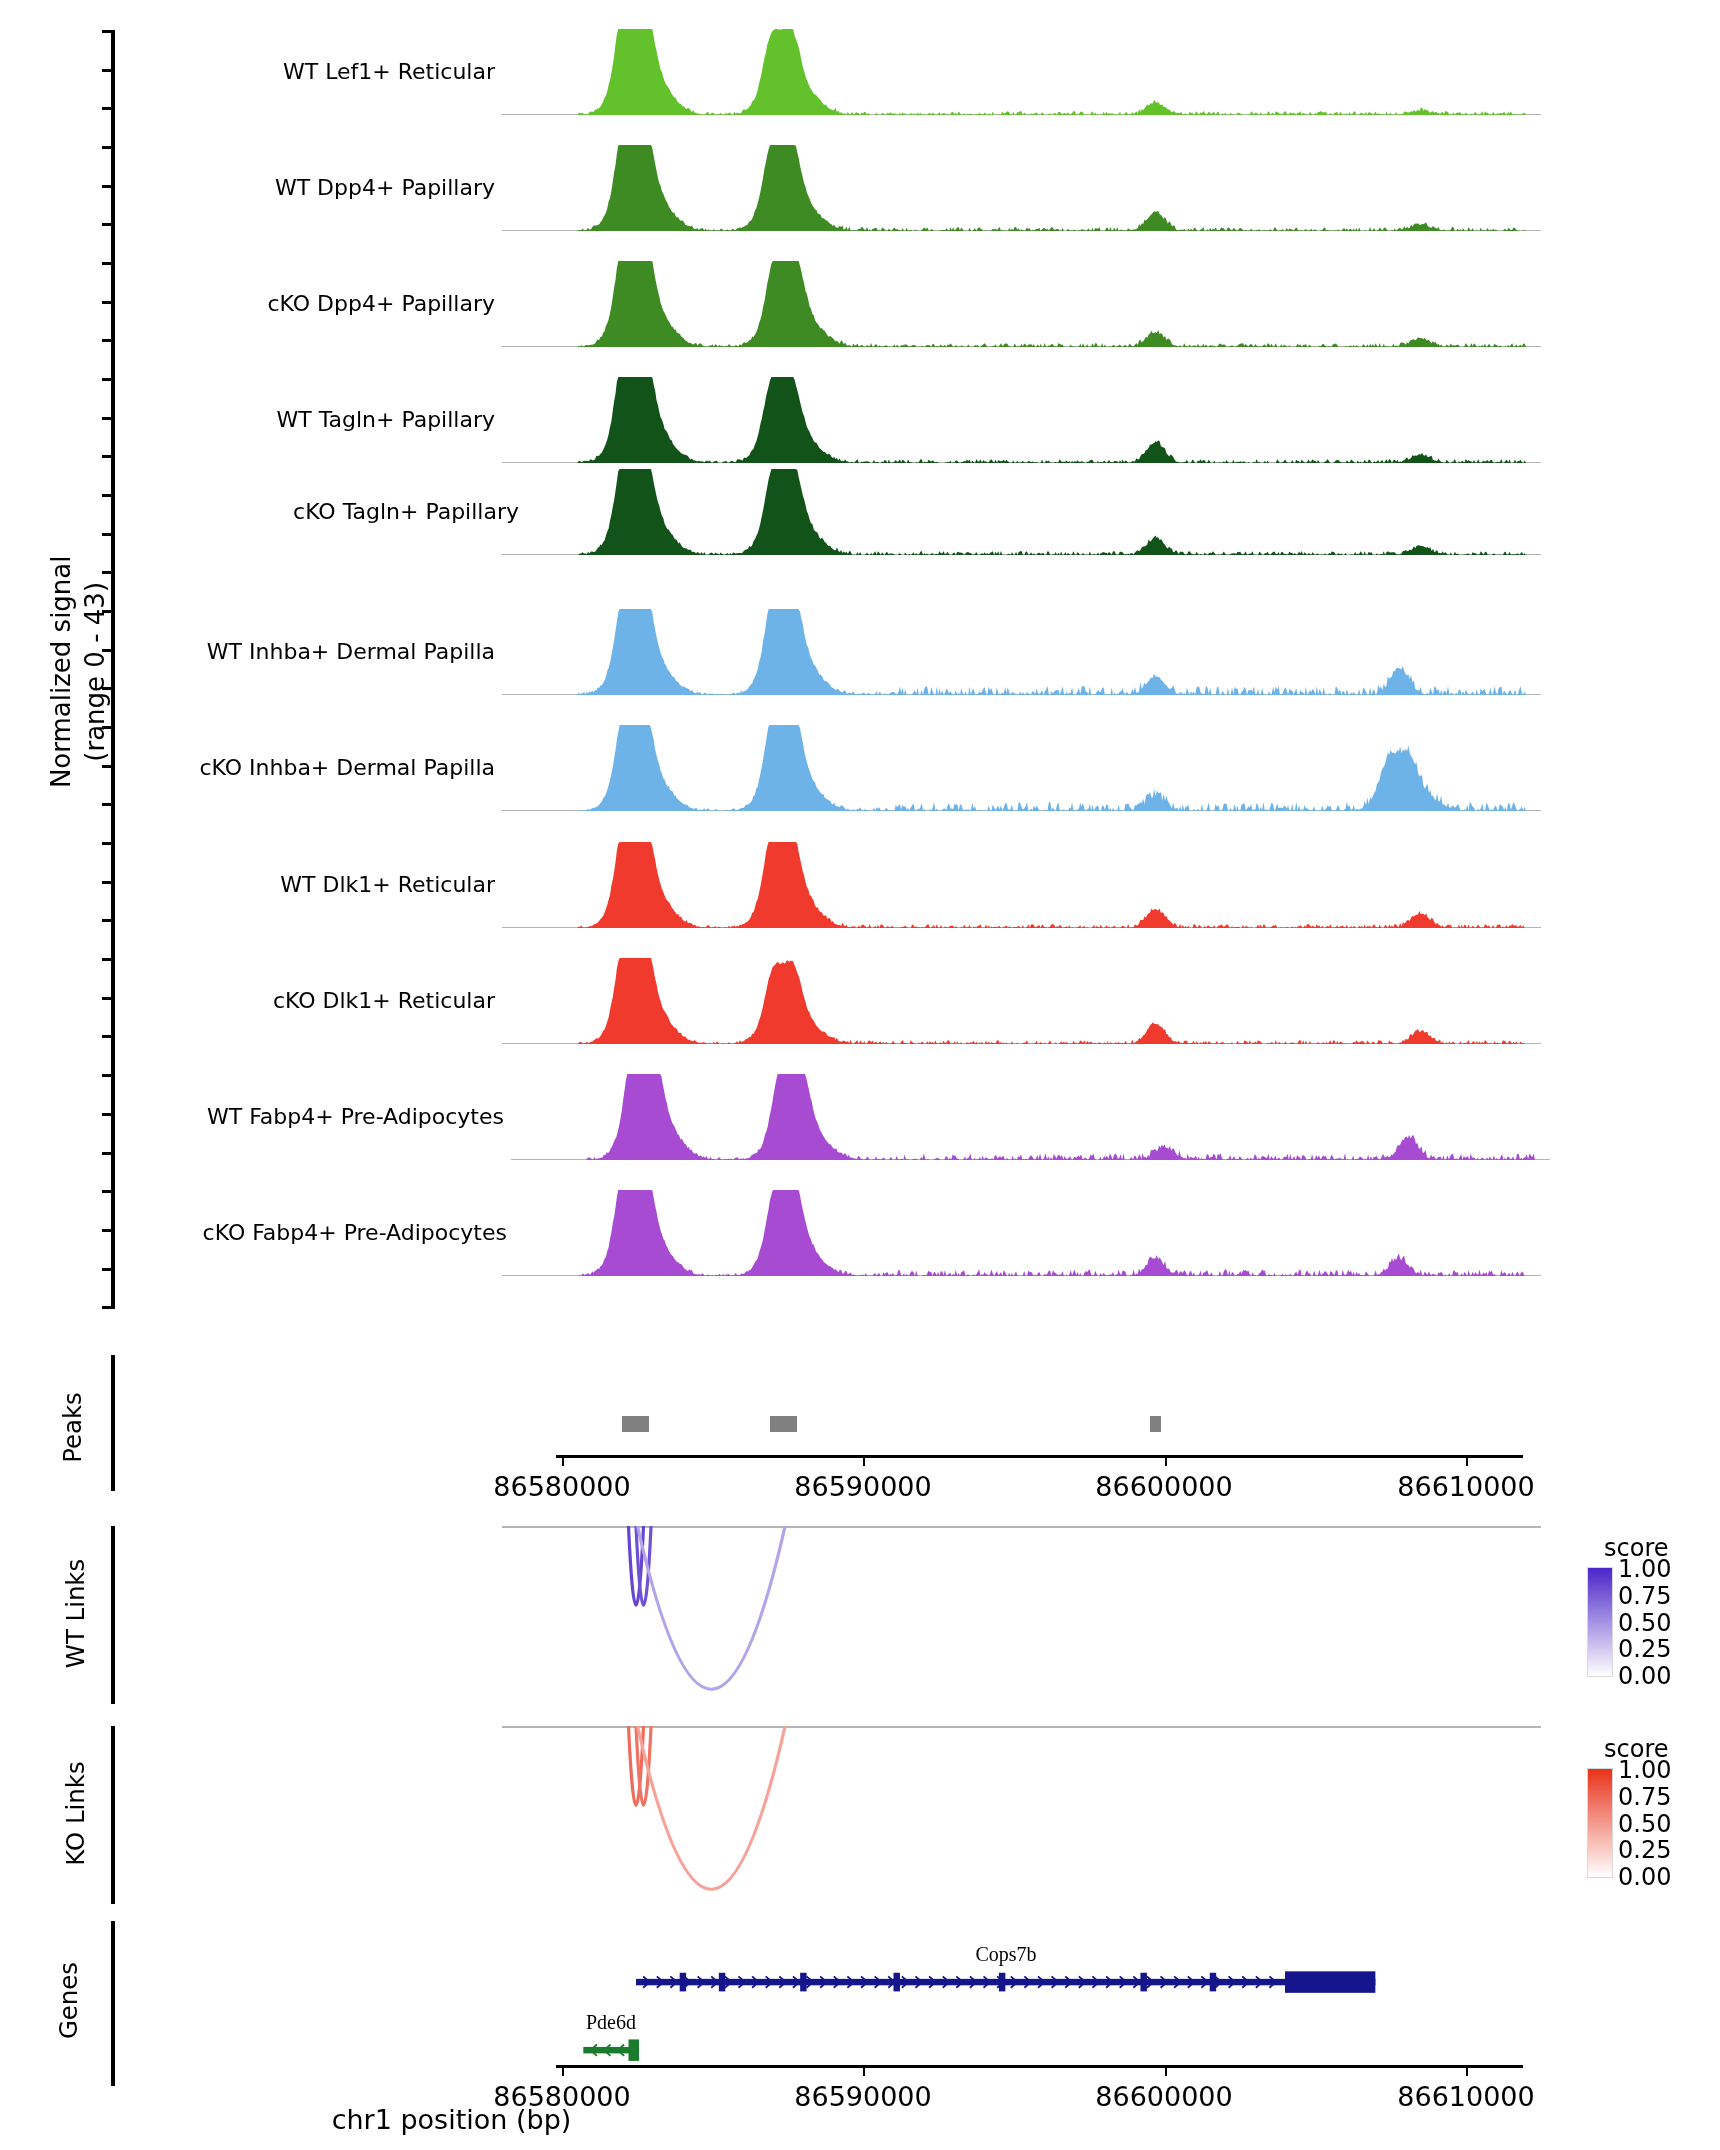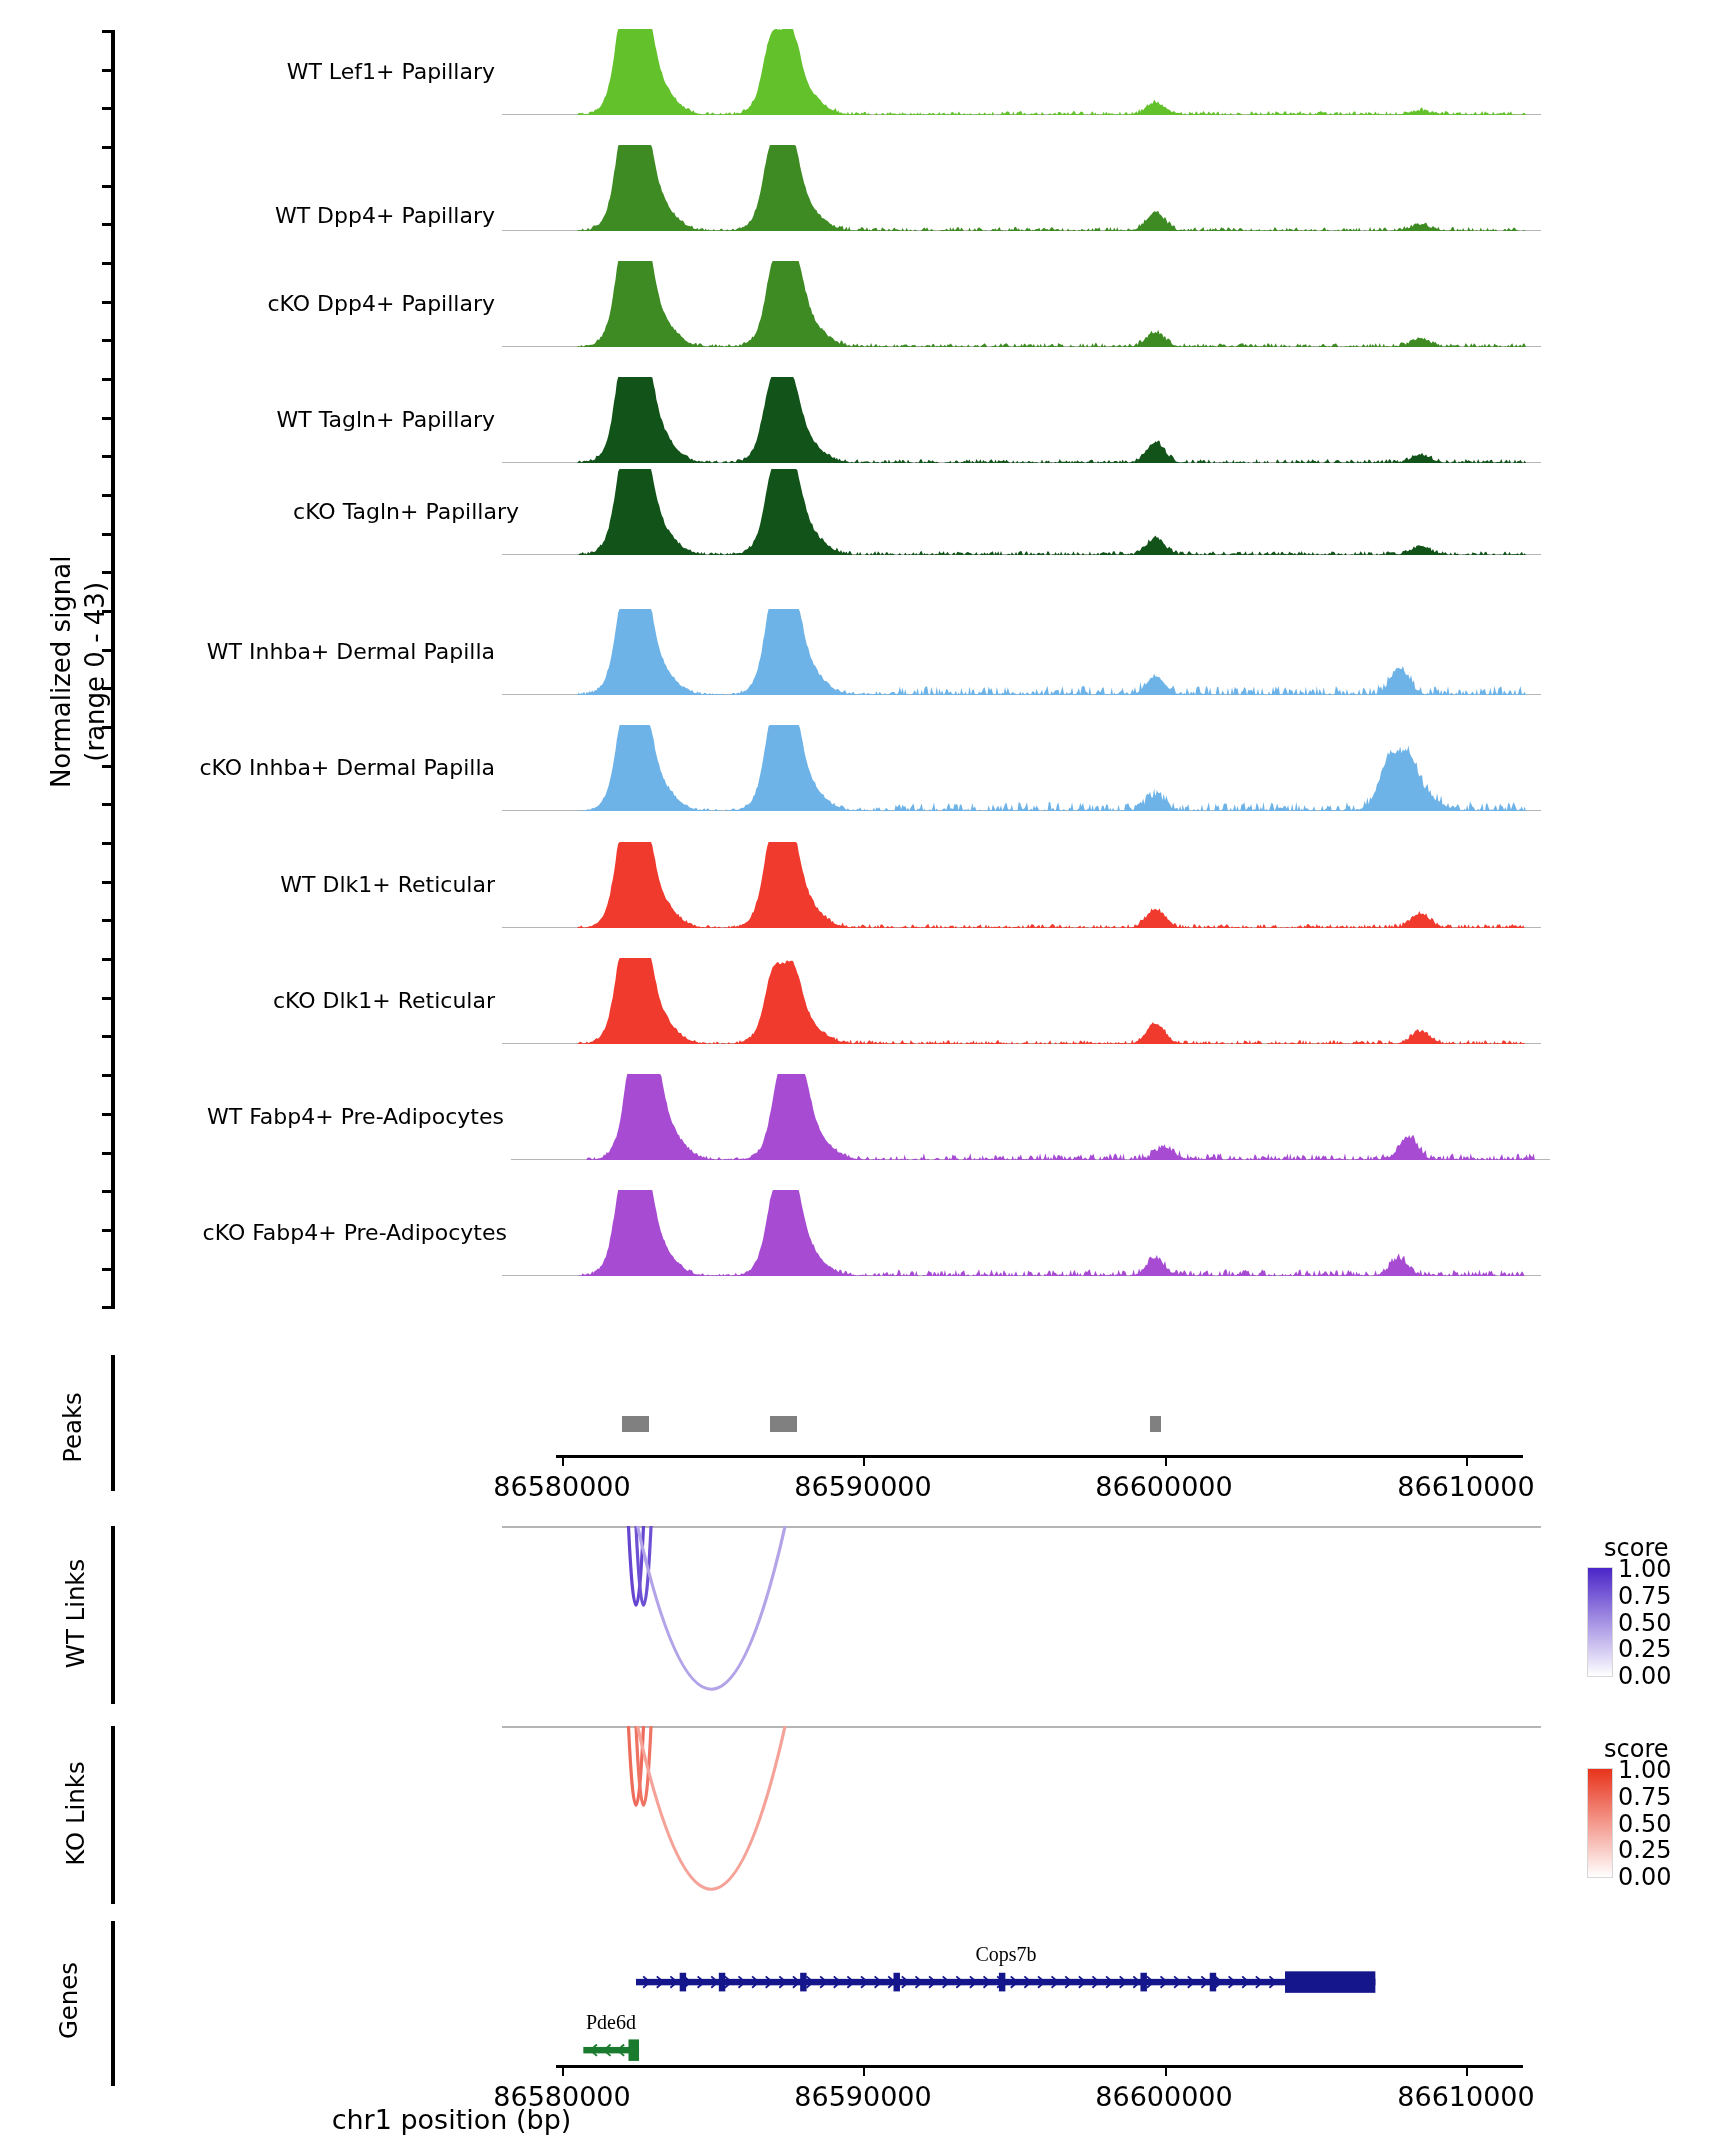--- a/index.html
+++ b/index.html
@@ -198,30 +198,30 @@
       <div class="axis-tick" style="top: 1074px;"></div>
       <div class="axis-tick" style="top: 1113px;"></div>
       <div class="axis-tick" style="top: 1152px;"></div>
       <div class="axis-tick" style="top: 1190px;"></div>
       <div class="axis-tick" style="top: 1229px;"></div>
       <div class="axis-tick" style="top: 1268px;"></div>
       <div class="axis-tick" style="top: 1306px;"></div>
     </div>
   <div id="tracks-holder">
       <div class="track-row" style="top: 29px; height: 86px;">
-        <div class="track-label" style="top: 32px;">WT Lef1+ Papillary</div>
+        <div class="track-label" style="top: 32px;">WT Lef1+ Reticular</div>
         <div class="track-plot" style="top: 0px; height: 86px;">
           <div class="baseline"></div>
           <svg viewBox="0 0 1450 120" preserveAspectRatio="none" style="position: absolute; left: 0px; top: 0px; width: 1039px; height: 86px;">
             <path d="M0,120 L0.00,120.00 L1.91,120.00 L3.82,120.00 L5.72,120.00 L7.63,120.00 L9.54,120.00 L11.45,120.00 L13.36,120.00 L15.26,120.00 L17.17,120.00 L19.08,120.00 L20.99,120.00 L22.89,120.00 L24.80,120.00 L26.71,120.00 L28.62,120.00 L30.53,120.00 L32.43,120.00 L34.34,120.00 L36.25,120.00 L38.16,120.00 L40.07,120.00 L41.97,120.00 L43.88,120.00 L45.79,120.00 L47.70,120.00 L49.61,120.00 L51.51,120.00 L53.42,120.00 L55.33,120.00 L57.24,120.00 L59.14,120.00 L61.05,120.00 L62.96,120.00 L64.87,120.00 L66.78,120.00 L68.68,120.00 L70.59,120.00 L72.50,120.00 L74.41,120.00 L76.32,120.00 L78.22,120.00 L80.13,120.00 L82.04,120.00 L83.95,120.00 L85.86,120.00 L87.76,120.00 L89.67,120.00 L91.58,120.00 L93.49,120.00 L95.39,120.00 L97.30,120.00 L99.21,120.00 L101.12,120.00 L103.03,120.00 L104.93,120.00 L106.84,117.33 L108.75,117.05 L110.66,117.76 L112.57,116.47 L114.47,119.33 L116.38,118.42 L118.29,118.50 L120.20,118.46 L122.11,115.83 L124.01,115.61 L125.92,115.25 L127.83,115.90 L129.74,112.16 L131.64,112.80 L133.55,111.07 L135.46,110.46 L137.37,108.05 L139.28,105.15 L141.18,101.03 L143.09,95.68 L145.00,93.14 L146.91,86.96 L148.82,77.72 L150.72,71.37 L152.63,61.63 L154.54,50.29 L156.45,37.63 L158.36,21.72 L160.26,7.62 L162.17,0.00 L164.08,0.00 L165.99,0.00 L167.89,0.00 L169.80,0.00 L171.71,0.00 L173.62,0.00 L175.53,0.00 L177.43,0.00 L179.34,0.00 L181.25,0.00 L183.16,0.00 L185.07,0.00 L186.97,0.00 L188.88,0.00 L190.79,0.00 L192.70,0.00 L194.61,0.00 L196.51,0.00 L198.42,0.00 L200.33,0.00 L202.24,0.00 L204.14,0.00 L206.05,0.00 L207.96,0.00 L209.87,0.48 L211.78,10.81 L213.68,22.38 L215.59,30.10 L217.50,39.85 L219.41,48.18 L221.32,56.60 L223.22,60.37 L225.13,67.59 L227.04,73.30 L228.95,76.96 L230.86,79.84 L232.76,82.22 L234.67,86.16 L236.58,90.18 L238.49,92.87 L240.39,95.50 L242.30,95.58 L244.21,100.59 L246.12,102.70 L248.03,104.36 L249.93,104.61 L251.84,108.00 L253.75,107.60 L255.66,110.49 L257.57,111.78 L259.47,110.28 L261.38,111.06 L263.29,113.79 L265.20,115.82 L267.11,113.26 L269.01,116.71 L270.92,117.01 L272.83,117.98 L274.74,118.37 L276.64,118.37 L278.55,118.95 L280.46,119.15 L282.37,119.25 L284.28,118.40 L286.18,115.72 L288.09,116.38 L290.00,119.74 L291.91,117.74 L293.82,116.61 L295.72,117.96 L297.63,118.96 L299.54,119.80 L301.45,118.74 L303.36,119.10 L305.26,116.75 L307.17,119.31 L309.08,119.08 L310.99,119.08 L312.89,116.46 L314.80,118.64 L316.71,116.95 L318.62,116.68 L320.53,119.50 L322.43,119.26 L324.34,115.33 L326.25,118.19 L328.16,116.59 L330.07,117.62 L331.97,117.49 L333.88,117.17 L335.79,113.22 L337.70,111.70 L339.61,113.40 L341.51,111.94 L343.42,111.19 L345.33,108.10 L347.24,106.83 L349.14,100.90 L351.05,99.69 L352.96,97.00 L354.87,91.75 L356.78,85.95 L358.68,76.48 L360.59,69.19 L362.50,60.07 L364.41,50.18 L366.32,39.74 L368.22,33.48 L370.13,21.93 L372.04,16.85 L373.95,10.36 L375.86,5.47 L377.76,2.41 L379.67,0.98 L381.58,0.00 L383.49,0.00 L385.39,0.88 L387.30,0.00 L389.21,1.44 L391.12,0.00 L393.03,0.00 L394.93,0.00 L396.84,0.00 L398.75,0.00 L400.66,0.00 L402.57,0.00 L404.47,0.00 L406.38,0.35 L408.29,8.77 L410.20,14.33 L412.11,18.90 L414.01,25.61 L415.92,33.50 L417.83,43.64 L419.74,52.39 L421.64,58.80 L423.55,65.44 L425.46,71.17 L427.37,75.68 L429.28,80.45 L431.18,84.11 L433.09,86.90 L435.00,90.22 L436.91,91.53 L438.82,92.42 L440.72,95.22 L442.63,97.17 L444.54,99.03 L446.45,102.11 L448.36,104.77 L450.26,106.05 L452.17,105.20 L454.08,108.85 L455.99,110.53 L457.89,111.65 L459.80,112.20 L461.71,113.59 L463.62,112.64 L465.53,110.08 L467.43,115.73 L469.34,113.62 L471.25,117.10 L473.16,116.19 L475.07,117.90 L476.97,117.91 L478.88,117.80 L480.79,118.84 L482.70,115.88 L484.61,119.10 L486.51,119.39 L488.42,115.05 L490.33,119.65 L492.24,117.84 L494.14,116.30 L496.05,116.95 L497.96,117.64 L499.87,119.72 L501.78,116.44 L503.68,118.11 L505.59,115.50 L507.50,116.02 L509.41,119.50 L511.32,116.94 L513.22,119.20 L515.13,119.99 L517.04,119.99 L518.95,119.99 L520.86,118.82 L522.76,116.87 L524.67,119.95 L526.58,119.78 L528.49,119.97 L530.39,117.43 L532.30,117.16 L534.21,119.99 L536.12,119.93 L538.03,116.39 L539.93,118.21 L541.84,115.94 L543.75,118.10 L545.66,118.07 L547.57,118.07 L549.47,118.23 L551.38,118.96 L553.29,119.50 L555.20,116.95 L557.11,119.61 L559.01,116.06 L560.92,118.52 L562.83,117.65 L564.74,119.90 L566.64,119.07 L568.55,119.99 L570.46,116.61 L572.37,119.60 L574.28,117.90 L576.18,118.27 L578.09,119.01 L580.00,116.86 L581.91,119.22 L583.82,116.61 L585.72,119.87 L587.63,118.04 L589.54,119.63 L591.45,119.76 L593.36,119.22 L595.26,117.94 L597.17,116.95 L599.08,119.07 L600.99,117.31 L602.89,117.65 L604.80,119.90 L606.71,119.26 L608.62,118.42 L610.53,115.84 L612.43,119.89 L614.34,117.89 L616.25,117.05 L618.16,117.53 L620.07,119.85 L621.97,117.95 L623.88,119.65 L625.79,119.36 L627.70,115.31 L629.61,116.20 L631.51,118.95 L633.42,116.82 L635.33,119.84 L637.24,115.01 L639.14,117.13 L641.05,120.00 L642.96,119.71 L644.87,117.07 L646.78,119.48 L648.68,118.41 L650.59,119.68 L652.50,118.27 L654.41,117.92 L656.32,119.92 L658.22,119.39 L660.13,119.80 L662.04,118.54 L663.95,120.00 L665.86,116.62 L667.76,118.55 L669.67,119.10 L671.58,119.02 L673.49,116.35 L675.39,118.28 L677.30,119.79 L679.21,118.37 L681.12,118.26 L683.03,119.58 L684.93,115.07 L686.84,119.88 L688.75,119.92 L690.66,119.26 L692.57,119.77 L694.47,119.71 L696.38,118.46 L698.29,115.63 L700.20,117.98 L702.11,117.72 L704.01,115.60 L705.92,114.88 L707.83,116.27 L709.74,119.59 L711.64,119.95 L713.55,115.01 L715.46,119.90 L717.37,119.16 L719.28,115.83 L721.18,116.59 L723.09,114.51 L725.00,114.97 L726.91,119.92 L728.82,116.69 L730.72,118.29 L732.63,119.91 L734.54,119.26 L736.45,119.59 L738.36,117.96 L740.26,118.25 L742.17,118.41 L744.08,117.45 L745.99,116.03 L747.89,118.88 L749.80,119.88 L751.71,120.00 L753.62,115.73 L755.53,118.17 L757.43,119.94 L759.34,119.93 L761.25,120.00 L763.16,118.53 L765.07,117.47 L766.97,119.99 L768.88,118.86 L770.79,117.18 L772.70,117.61 L774.61,120.00 L776.51,115.74 L778.42,115.77 L780.33,117.22 L782.24,119.55 L784.14,116.80 L786.05,117.70 L787.96,118.99 L789.87,115.69 L791.78,119.88 L793.68,118.72 L795.59,117.50 L797.50,114.47 L799.41,114.98 L801.32,119.22 L803.22,118.51 L805.13,118.72 L807.04,115.85 L808.95,114.95 L810.86,116.34 L812.76,119.86 L814.67,119.49 L816.58,118.61 L818.49,120.00 L820.39,119.89 L822.30,116.97 L824.21,114.87 L826.12,119.40 L828.03,116.58 L829.93,119.95 L831.84,118.20 L833.75,120.00 L835.66,119.29 L837.57,119.60 L839.47,115.45 L841.38,118.84 L843.29,115.41 L845.20,118.47 L847.11,117.35 L849.01,118.38 L850.92,117.84 L852.83,118.05 L854.74,119.30 L856.64,119.61 L858.55,118.35 L860.46,119.70 L862.37,114.95 L864.28,119.98 L866.18,119.96 L868.09,118.82 L870.00,116.41 L871.91,116.22 L873.82,119.62 L875.72,117.89 L877.63,119.26 L879.54,115.84 L881.45,118.13 L883.36,117.06 L885.26,114.60 L887.17,117.57 L889.08,111.50 L890.99,115.39 L892.89,111.64 L894.80,113.41 L896.71,110.75 L898.62,108.40 L900.53,104.99 L902.43,107.07 L904.34,104.49 L906.25,103.75 L908.16,104.00 L910.07,98.43 L911.97,101.64 L913.88,103.43 L915.79,101.15 L917.70,104.85 L919.61,105.98 L921.51,105.52 L923.42,108.87 L925.33,108.35 L927.24,110.25 L929.14,112.03 L931.05,112.32 L932.96,113.98 L934.87,116.18 L936.78,114.75 L938.68,115.14 L940.59,117.34 L942.50,116.72 L944.41,117.18 L946.32,117.14 L948.22,115.68 L950.13,119.82 L952.04,118.36 L953.95,117.80 L955.86,119.90 L957.76,119.55 L959.67,115.21 L961.58,117.63 L963.49,116.50 L965.39,119.86 L967.30,117.52 L969.21,114.88 L971.12,118.43 L973.03,119.08 L974.93,116.26 L976.84,117.58 L978.75,114.53 L980.66,116.82 L982.57,118.91 L984.47,118.15 L986.38,115.14 L988.29,117.05 L990.20,118.61 L992.11,116.15 L994.01,116.23 L995.92,119.67 L997.83,116.49 L999.74,115.12 L1001.64,119.93 L1003.55,119.97 L1005.46,117.19 L1007.37,119.82 L1009.28,116.67 L1011.18,120.00 L1013.09,118.88 L1015.00,119.78 L1016.91,116.72 L1018.82,119.27 L1020.72,119.14 L1022.63,119.94 L1024.54,119.99 L1026.45,116.58 L1028.36,117.36 L1030.26,117.73 L1032.17,118.95 L1034.08,120.00 L1035.99,119.73 L1037.89,119.85 L1039.80,119.80 L1041.71,119.10 L1043.62,119.89 L1045.53,114.91 L1047.43,116.63 L1049.34,119.01 L1051.25,116.83 L1053.16,116.99 L1055.07,119.06 L1056.97,119.87 L1058.88,115.79 L1060.79,119.61 L1062.70,119.22 L1064.61,118.96 L1066.51,119.00 L1068.42,116.81 L1070.33,114.53 L1072.24,119.97 L1074.14,117.99 L1076.05,116.37 L1077.96,119.88 L1079.87,114.72 L1081.78,116.24 L1083.68,116.55 L1085.59,118.55 L1087.50,117.96 L1089.41,119.29 L1091.32,115.81 L1093.22,114.49 L1095.13,118.02 L1097.04,119.13 L1098.95,118.09 L1100.86,116.27 L1102.76,118.28 L1104.67,116.91 L1106.58,117.99 L1108.49,119.33 L1110.39,116.53 L1112.30,117.26 L1114.21,114.55 L1116.12,118.95 L1118.03,117.25 L1119.93,118.03 L1121.84,118.75 L1123.75,119.43 L1125.66,119.84 L1127.57,115.59 L1129.47,118.37 L1131.38,119.29 L1133.29,119.99 L1135.20,117.27 L1137.11,118.52 L1139.01,115.45 L1140.92,115.94 L1142.83,114.53 L1144.74,116.31 L1146.64,116.35 L1148.55,115.79 L1150.46,116.64 L1152.37,119.89 L1154.28,119.57 L1156.18,117.10 L1158.09,118.81 L1160.00,119.86 L1161.91,116.97 L1163.82,116.58 L1165.72,115.31 L1167.63,119.97 L1169.54,115.91 L1171.45,117.07 L1173.36,119.97 L1175.26,119.04 L1177.17,119.31 L1179.08,117.36 L1180.99,119.55 L1182.89,115.93 L1184.80,119.56 L1186.71,118.31 L1188.62,115.63 L1190.53,114.70 L1192.43,119.97 L1194.34,119.79 L1196.25,119.47 L1198.16,116.76 L1200.07,117.56 L1201.97,117.85 L1203.88,119.23 L1205.79,115.59 L1207.70,119.43 L1209.61,115.93 L1211.51,116.69 L1213.42,117.44 L1215.33,119.71 L1217.24,117.99 L1219.14,115.26 L1221.05,119.39 L1222.96,117.28 L1224.87,118.94 L1226.78,118.70 L1228.68,118.53 L1230.59,119.61 L1232.50,119.89 L1234.41,114.86 L1236.32,119.23 L1238.22,119.05 L1240.13,116.96 L1242.04,119.96 L1243.95,118.98 L1245.86,119.82 L1247.76,115.39 L1249.67,119.77 L1251.58,118.80 L1253.49,118.75 L1255.39,118.92 L1257.30,118.38 L1259.21,115.04 L1261.12,115.48 L1263.03,116.32 L1264.93,116.56 L1266.84,116.30 L1268.75,114.27 L1270.66,115.88 L1272.57,113.02 L1274.47,115.14 L1276.38,114.27 L1278.29,112.58 L1280.20,114.47 L1282.11,110.47 L1284.01,109.09 L1285.92,114.58 L1287.83,111.74 L1289.74,113.46 L1291.64,112.89 L1293.55,115.59 L1295.46,116.87 L1297.37,115.17 L1299.28,114.62 L1301.18,116.98 L1303.09,115.43 L1305.00,116.71 L1306.91,117.25 L1308.82,118.69 L1310.72,116.84 L1312.63,115.49 L1314.54,118.66 L1316.45,114.48 L1318.36,115.02 L1320.26,116.19 L1322.17,119.29 L1324.08,118.55 L1325.99,119.48 L1327.89,116.08 L1329.80,119.28 L1331.71,117.25 L1333.62,116.65 L1335.53,117.01 L1337.43,116.14 L1339.34,119.14 L1341.25,118.99 L1343.16,119.16 L1345.07,116.32 L1346.97,119.06 L1348.88,119.82 L1350.79,119.49 L1352.70,118.05 L1354.61,119.92 L1356.51,118.00 L1358.42,115.33 L1360.33,118.58 L1362.24,119.21 L1364.14,119.17 L1366.05,118.07 L1367.96,114.44 L1369.87,119.49 L1371.78,114.68 L1373.68,116.73 L1375.59,116.80 L1377.50,119.12 L1379.41,118.92 L1381.32,119.61 L1383.22,115.41 L1385.13,118.72 L1387.04,119.81 L1388.95,117.72 L1390.86,118.34 L1392.76,117.08 L1394.67,117.56 L1396.58,117.40 L1398.49,115.59 L1400.39,118.36 L1402.30,119.13 L1404.21,115.91 L1406.12,117.97 L1408.03,114.76 L1409.93,119.42 L1411.84,118.45 L1413.75,119.84 L1415.66,119.15 L1417.57,119.31 L1419.47,119.71 L1421.38,119.42 L1423.29,119.96 L1425.20,116.71 L1427.11,117.35 L1429.01,120.00 L1430.92,120.00 L1432.83,120.00 L1434.74,120.00 L1436.64,120.00 L1438.55,120.00 L1440.46,120.00 L1442.37,120.00 L1444.28,120.00 L1446.18,120.00 L1448.09,120.00 L1450.00,120.00 L1450,120 Z" fill="#63C22C" stroke="none"></path>
           </svg>
         </div>
       </div>
       <div class="track-row" style="top: 145px; height: 86px;">
-        <div class="track-label" style="top: 32px; margin-top: 28px;">WT Dpp4+ Papillary</div>
+        <div class="track-label" style="top: 32px;">WT Dpp4+ Papillary</div>
         <div class="track-plot" style="top: 0px; height: 86px;">
           <div class="baseline"></div>
           <svg viewBox="0 0 1450 120" preserveAspectRatio="none" style="position: absolute; left: 0px; top: 0px; width: 1039px; height: 86px;">
             <path d="M0,120 L0.00,120.00 L1.91,120.00 L3.82,120.00 L5.72,120.00 L7.63,120.00 L9.54,120.00 L11.45,120.00 L13.36,120.00 L15.26,120.00 L17.17,120.00 L19.08,120.00 L20.99,120.00 L22.89,120.00 L24.80,120.00 L26.71,120.00 L28.62,120.00 L30.53,120.00 L32.43,120.00 L34.34,120.00 L36.25,120.00 L38.16,120.00 L40.07,120.00 L41.97,120.00 L43.88,120.00 L45.79,120.00 L47.70,120.00 L49.61,120.00 L51.51,120.00 L53.42,120.00 L55.33,120.00 L57.24,120.00 L59.14,120.00 L61.05,120.00 L62.96,120.00 L64.87,120.00 L66.78,120.00 L68.68,120.00 L70.59,120.00 L72.50,120.00 L74.41,120.00 L76.32,120.00 L78.22,120.00 L80.13,120.00 L82.04,120.00 L83.95,120.00 L85.86,120.00 L87.76,120.00 L89.67,120.00 L91.58,120.00 L93.49,120.00 L95.39,120.00 L97.30,120.00 L99.21,120.00 L101.12,120.00 L103.03,120.00 L104.93,120.00 L106.84,118.56 L108.75,119.11 L110.66,119.04 L112.57,116.42 L114.47,118.82 L116.38,119.08 L118.29,118.15 L120.20,115.43 L122.11,118.15 L124.01,117.61 L125.92,114.74 L127.83,112.41 L129.74,112.38 L131.64,112.25 L133.55,111.56 L135.46,110.79 L137.37,107.80 L139.28,105.64 L141.18,101.53 L143.09,97.91 L145.00,94.55 L146.91,88.44 L148.82,78.96 L150.72,73.98 L152.63,64.28 L154.54,51.46 L156.45,38.13 L158.36,28.42 L160.26,12.91 L162.17,0.53 L164.08,0.00 L165.99,0.00 L167.89,0.00 L169.80,0.00 L171.71,0.00 L173.62,0.00 L175.53,0.00 L177.43,0.00 L179.34,0.00 L181.25,0.00 L183.16,0.00 L185.07,0.00 L186.97,0.00 L188.88,0.00 L190.79,0.00 L192.70,0.00 L194.61,0.00 L196.51,0.00 L198.42,0.00 L200.33,0.00 L202.24,0.00 L204.14,0.00 L206.05,0.00 L207.96,0.00 L209.87,4.80 L211.78,16.07 L213.68,25.82 L215.59,35.60 L217.50,45.14 L219.41,52.87 L221.32,56.97 L223.22,64.82 L225.13,67.88 L227.04,73.37 L228.95,77.62 L230.86,80.63 L232.76,85.82 L234.67,88.70 L236.58,92.23 L238.49,94.61 L240.39,94.26 L242.30,99.20 L244.21,101.19 L246.12,100.64 L248.03,104.68 L249.93,105.54 L251.84,105.47 L253.75,107.06 L255.66,111.24 L257.57,111.91 L259.47,112.55 L261.38,113.14 L263.29,113.63 L265.20,112.18 L267.11,116.67 L269.01,117.04 L270.92,117.09 L272.83,115.96 L274.74,118.47 L276.64,116.69 L278.55,116.06 L280.46,116.08 L282.37,119.33 L284.28,116.45 L286.18,119.42 L288.09,117.71 L290.00,119.21 L291.91,119.18 L293.82,119.19 L295.72,117.29 L297.63,119.73 L299.54,119.34 L301.45,118.95 L303.36,119.16 L305.26,116.90 L307.17,116.82 L309.08,119.78 L310.99,119.73 L312.89,118.58 L314.80,118.08 L316.71,119.09 L318.62,119.35 L320.53,118.36 L322.43,116.64 L324.34,118.72 L326.25,118.28 L328.16,116.76 L330.07,115.93 L331.97,114.92 L333.88,116.18 L335.79,114.10 L337.70,114.26 L339.61,111.83 L341.51,112.21 L343.42,109.88 L345.33,106.56 L347.24,105.81 L349.14,102.76 L351.05,98.23 L352.96,91.53 L354.87,88.69 L356.78,81.33 L358.68,74.02 L360.59,65.55 L362.50,55.91 L364.41,44.91 L366.32,32.96 L368.22,24.71 L370.13,13.94 L372.04,6.49 L373.95,0.00 L375.86,0.00 L377.76,0.00 L379.67,0.00 L381.58,0.00 L383.49,0.00 L385.39,0.00 L387.30,0.00 L389.21,0.00 L391.12,0.00 L393.03,0.00 L394.93,0.00 L396.84,0.00 L398.75,0.00 L400.66,0.00 L402.57,0.00 L404.47,0.00 L406.38,0.00 L408.29,0.00 L410.20,1.45 L412.11,9.96 L414.01,17.63 L415.92,28.90 L417.83,37.42 L419.74,45.18 L421.64,53.23 L423.55,58.32 L425.46,66.32 L427.37,70.64 L429.28,75.03 L431.18,80.12 L433.09,83.90 L435.00,86.86 L436.91,89.94 L438.82,90.81 L440.72,95.54 L442.63,96.32 L444.54,97.18 L446.45,101.70 L448.36,102.18 L450.26,103.29 L452.17,104.85 L454.08,105.69 L455.99,107.88 L457.89,109.99 L459.80,110.70 L461.71,112.92 L463.62,111.12 L465.53,114.26 L467.43,115.56 L469.34,115.07 L471.25,112.59 L473.16,114.57 L475.07,112.42 L476.97,118.12 L478.88,117.04 L480.79,113.96 L482.70,118.90 L484.61,113.85 L486.51,119.38 L488.42,119.44 L490.33,119.08 L492.24,119.02 L494.14,119.77 L496.05,118.66 L497.96,116.46 L499.87,117.25 L501.78,114.36 L503.68,115.27 L505.59,118.16 L507.50,118.17 L509.41,114.87 L511.32,119.36 L513.22,117.57 L515.13,119.99 L517.04,117.06 L518.95,116.61 L520.86,115.66 L522.76,115.87 L524.67,119.96 L526.58,118.29 L528.49,119.99 L530.39,114.83 L532.30,116.53 L534.21,117.66 L536.12,120.00 L538.03,119.33 L539.93,116.84 L541.84,118.53 L543.75,119.99 L545.66,117.09 L547.57,115.19 L549.47,117.72 L551.38,117.39 L553.29,118.17 L555.20,119.03 L557.11,119.94 L559.01,115.71 L560.92,119.52 L562.83,119.84 L564.74,115.60 L566.64,119.52 L568.55,119.33 L570.46,118.03 L572.37,119.98 L574.28,119.88 L576.18,117.87 L578.09,119.36 L580.00,119.48 L581.91,120.00 L583.82,120.00 L585.72,118.89 L587.63,116.35 L589.54,114.98 L591.45,117.62 L593.36,114.88 L595.26,119.31 L597.17,119.64 L599.08,117.19 L600.99,118.28 L602.89,120.00 L604.80,119.61 L606.71,120.00 L608.62,119.80 L610.53,119.99 L612.43,119.07 L614.34,118.50 L616.25,118.65 L618.16,118.85 L620.07,117.00 L621.97,118.02 L623.88,119.92 L625.79,114.60 L627.70,119.05 L629.61,115.00 L631.51,119.10 L633.42,117.83 L635.33,114.80 L637.24,114.66 L639.14,118.85 L641.05,115.18 L642.96,117.73 L644.87,119.97 L646.78,120.00 L648.68,119.62 L650.59,119.99 L652.50,115.02 L654.41,119.87 L656.32,119.98 L658.22,118.16 L660.13,116.33 L662.04,119.88 L663.95,116.01 L665.86,114.79 L667.76,116.43 L669.67,117.46 L671.58,119.81 L673.49,119.56 L675.39,119.03 L677.30,119.99 L679.21,119.53 L681.12,119.95 L683.03,118.86 L684.93,116.69 L686.84,117.78 L688.75,116.60 L690.66,118.78 L692.57,116.65 L694.47,114.52 L696.38,119.77 L698.29,118.57 L700.20,119.75 L702.11,119.22 L704.01,119.50 L705.92,120.00 L707.83,115.81 L709.74,118.53 L711.64,117.14 L713.55,118.64 L715.46,114.45 L717.37,114.45 L719.28,118.22 L721.18,115.99 L723.09,120.00 L725.00,117.43 L726.91,118.75 L728.82,119.99 L730.72,118.10 L732.63,115.14 L734.54,117.04 L736.45,116.07 L738.36,119.96 L740.26,118.41 L742.17,119.54 L744.08,117.81 L745.99,117.18 L747.89,117.25 L749.80,115.55 L751.71,119.94 L753.62,117.56 L755.53,116.25 L757.43,115.86 L759.34,118.01 L761.25,117.15 L763.16,118.79 L765.07,116.72 L766.97,114.51 L768.88,115.75 L770.79,118.39 L772.70,118.05 L774.61,117.14 L776.51,117.23 L778.42,119.35 L780.33,119.92 L782.24,115.58 L784.14,119.99 L786.05,119.99 L787.96,119.89 L789.87,116.41 L791.78,119.31 L793.68,119.08 L795.59,119.59 L797.50,118.20 L799.41,118.77 L801.32,119.96 L803.22,119.97 L805.13,118.39 L807.04,119.96 L808.95,116.69 L810.86,118.24 L812.76,118.14 L814.67,119.89 L816.58,118.81 L818.49,116.22 L820.39,119.49 L822.30,119.21 L824.21,115.73 L826.12,119.90 L828.03,115.78 L829.93,116.53 L831.84,117.03 L833.75,114.79 L835.66,119.92 L837.57,119.95 L839.47,119.64 L841.38,119.62 L843.29,115.85 L845.20,115.55 L847.11,119.72 L849.01,114.57 L850.92,119.29 L852.83,118.22 L854.74,115.61 L856.64,119.96 L858.55,114.47 L860.46,119.73 L862.37,118.94 L864.28,117.51 L866.18,119.68 L868.09,118.76 L870.00,119.78 L871.91,119.36 L873.82,116.03 L875.72,118.05 L877.63,118.40 L879.54,118.53 L881.45,117.57 L883.36,118.03 L885.26,117.35 L887.17,115.70 L889.08,110.33 L890.99,113.15 L892.89,109.19 L894.80,110.10 L896.71,103.87 L898.62,105.63 L900.53,103.37 L902.43,101.09 L904.34,98.61 L906.25,96.90 L908.16,94.48 L910.07,92.47 L911.97,93.26 L913.88,93.15 L915.79,91.66 L917.70,96.68 L919.61,97.78 L921.51,100.08 L923.42,103.25 L925.33,100.25 L927.24,104.55 L929.14,109.74 L931.05,106.50 L932.96,108.57 L934.87,113.52 L936.78,112.19 L938.68,112.64 L940.59,117.82 L942.50,118.63 L944.41,118.92 L946.32,118.18 L948.22,117.86 L950.13,119.09 L952.04,116.69 L953.95,119.31 L955.86,119.88 L957.76,116.68 L959.67,119.32 L961.58,116.66 L963.49,119.45 L965.39,116.74 L967.30,114.77 L969.21,118.58 L971.12,119.95 L973.03,119.99 L974.93,118.01 L976.84,116.78 L978.75,114.52 L980.66,120.00 L982.57,119.60 L984.47,117.40 L986.38,119.63 L988.29,115.46 L990.20,118.92 L992.11,116.53 L994.01,118.14 L995.92,115.52 L997.83,118.30 L999.74,118.87 L1001.64,118.69 L1003.55,114.62 L1005.46,116.31 L1007.37,116.06 L1009.28,119.44 L1011.18,118.79 L1013.09,114.68 L1015.00,115.79 L1016.91,117.92 L1018.82,119.55 L1020.72,115.50 L1022.63,117.13 L1024.54,118.65 L1026.45,119.98 L1028.36,116.81 L1030.26,115.98 L1032.17,116.56 L1034.08,118.63 L1035.99,120.00 L1037.89,118.43 L1039.80,119.57 L1041.71,119.76 L1043.62,119.36 L1045.53,116.48 L1047.43,119.20 L1049.34,119.45 L1051.25,119.81 L1053.16,118.42 L1055.07,118.90 L1056.97,117.10 L1058.88,119.95 L1060.79,119.31 L1062.70,119.28 L1064.61,118.69 L1066.51,119.75 L1068.42,119.30 L1070.33,119.44 L1072.24,117.45 L1074.14,119.16 L1076.05,120.00 L1077.96,114.76 L1079.87,115.79 L1081.78,118.80 L1083.68,119.73 L1085.59,119.12 L1087.50,119.06 L1089.41,117.15 L1091.32,119.97 L1093.22,119.50 L1095.13,115.42 L1097.04,119.08 L1098.95,116.60 L1100.86,117.46 L1102.76,117.58 L1104.67,119.99 L1106.58,117.17 L1108.49,114.73 L1110.39,117.80 L1112.30,119.79 L1114.21,119.41 L1116.12,118.94 L1118.03,119.85 L1119.93,118.55 L1121.84,117.17 L1123.75,119.68 L1125.66,119.15 L1127.57,119.06 L1129.47,117.03 L1131.38,119.93 L1133.29,117.98 L1135.20,117.79 L1137.11,119.58 L1139.01,119.99 L1140.92,119.91 L1142.83,119.29 L1144.74,118.49 L1146.64,115.88 L1148.55,115.12 L1150.46,119.99 L1152.37,117.79 L1154.28,119.82 L1156.18,119.47 L1158.09,119.94 L1160.00,119.53 L1161.91,119.10 L1163.82,119.52 L1165.72,119.41 L1167.63,117.95 L1169.54,120.00 L1171.45,119.83 L1173.36,117.31 L1175.26,115.95 L1177.17,118.45 L1179.08,116.05 L1180.99,119.84 L1182.89,117.30 L1184.80,117.38 L1186.71,119.81 L1188.62,116.49 L1190.53,119.72 L1192.43,115.79 L1194.34,120.00 L1196.25,115.13 L1198.16,119.72 L1200.07,119.85 L1201.97,119.83 L1203.88,118.67 L1205.79,119.95 L1207.70,119.85 L1209.61,119.82 L1211.51,114.54 L1213.42,119.84 L1215.33,118.28 L1217.24,116.16 L1219.14,119.97 L1221.05,119.42 L1222.96,118.60 L1224.87,114.96 L1226.78,117.16 L1228.68,119.65 L1230.59,115.70 L1232.50,115.15 L1234.41,117.39 L1236.32,119.86 L1238.22,119.58 L1240.13,119.94 L1242.04,118.54 L1243.95,119.66 L1245.86,116.32 L1247.76,119.73 L1249.67,118.09 L1251.58,116.01 L1253.49,115.48 L1255.39,117.74 L1257.30,117.26 L1259.21,113.08 L1261.12,117.00 L1263.03,114.24 L1264.93,116.25 L1266.84,115.47 L1268.75,110.97 L1270.66,114.15 L1272.57,111.02 L1274.47,109.38 L1276.38,109.76 L1278.29,109.25 L1280.20,111.27 L1282.11,111.16 L1284.01,110.11 L1285.92,110.52 L1287.83,109.05 L1289.74,108.19 L1291.64,112.31 L1293.55,114.27 L1295.46,115.19 L1297.37,115.59 L1299.28,112.84 L1301.18,115.01 L1303.09,115.60 L1305.00,117.30 L1306.91,114.07 L1308.82,118.52 L1310.72,118.91 L1312.63,118.98 L1314.54,117.65 L1316.45,119.80 L1318.36,118.81 L1320.26,119.87 L1322.17,119.09 L1324.08,118.41 L1325.99,114.45 L1327.89,114.74 L1329.80,119.99 L1331.71,119.94 L1333.62,116.54 L1335.53,119.14 L1337.43,117.48 L1339.34,120.00 L1341.25,115.71 L1343.16,119.77 L1345.07,119.33 L1346.97,119.95 L1348.88,114.58 L1350.79,117.79 L1352.70,119.48 L1354.61,115.72 L1356.51,119.88 L1358.42,119.62 L1360.33,118.63 L1362.24,120.00 L1364.14,119.81 L1366.05,115.00 L1367.96,119.87 L1369.87,117.91 L1371.78,119.97 L1373.68,119.05 L1375.59,115.30 L1377.50,119.99 L1379.41,118.03 L1381.32,119.46 L1383.22,116.41 L1385.13,119.28 L1387.04,117.44 L1388.95,119.83 L1390.86,119.49 L1392.76,119.93 L1394.67,119.98 L1396.58,119.94 L1398.49,117.81 L1400.39,117.03 L1402.30,119.98 L1404.21,115.68 L1406.12,116.95 L1408.03,119.05 L1409.93,117.81 L1411.84,115.04 L1413.75,115.75 L1415.66,118.60 L1417.57,119.20 L1419.47,119.87 L1421.38,120.00 L1423.29,119.90 L1425.20,119.02 L1427.11,119.15 L1429.01,120.00 L1430.92,120.00 L1432.83,120.00 L1434.74,120.00 L1436.64,120.00 L1438.55,120.00 L1440.46,120.00 L1442.37,120.00 L1444.28,120.00 L1446.18,120.00 L1448.09,120.00 L1450.00,120.00 L1450,120 Z" fill="#3D8B22" stroke="none"></path>
           </svg>
         </div>
       </div>
       <div class="track-row" style="top: 261px; height: 86px;">
         <div class="track-label" style="top: 32px;">cKO Dpp4+ Papillary</div>
         <div class="track-plot" style="top: 0px; height: 86px;">

